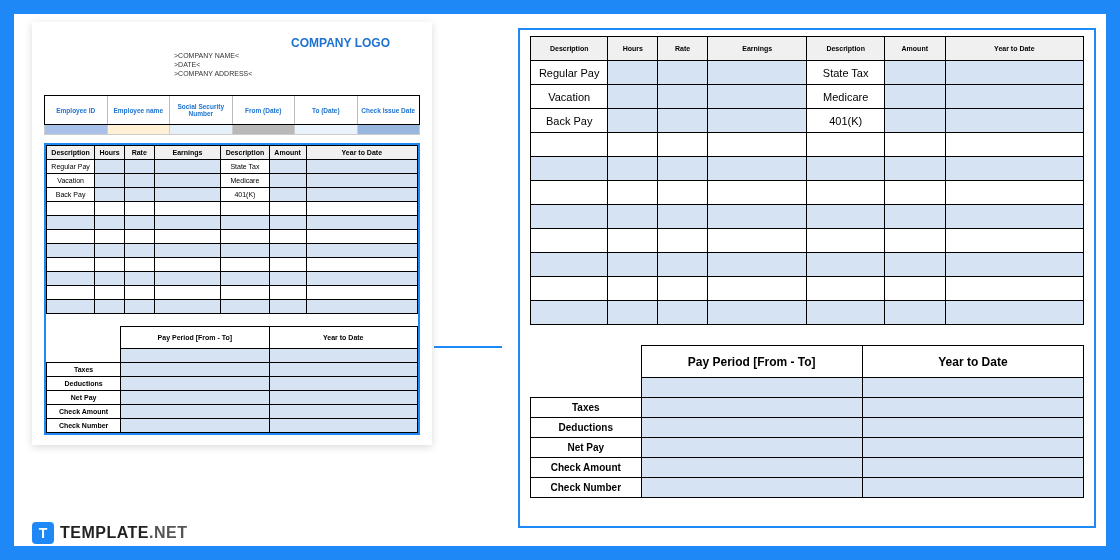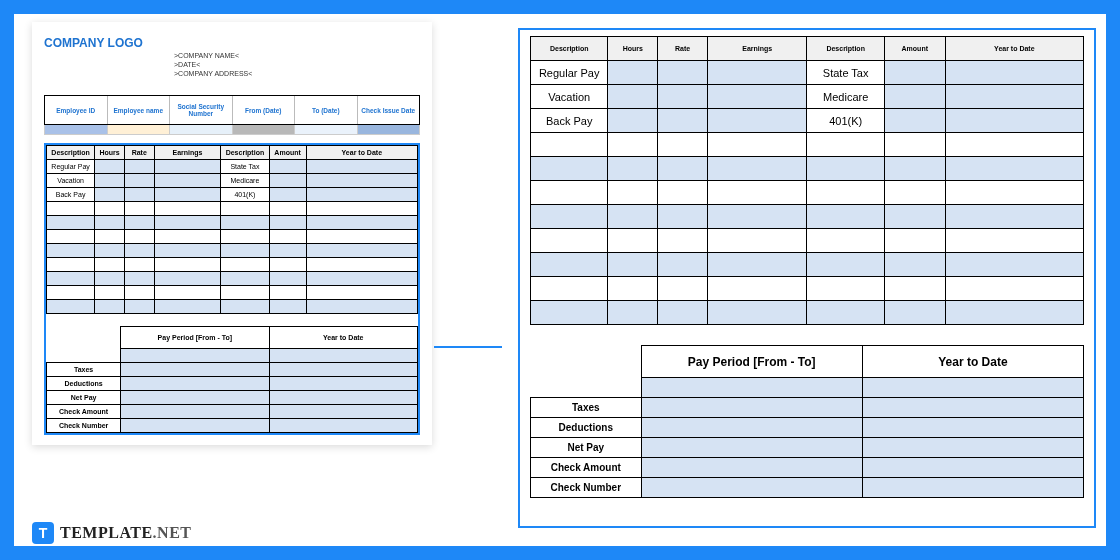--- a/index.html
+++ b/index.html
@@ -1,19 +1,19 @@
 <!DOCTYPE html>
 <html><head>
 <meta charset="utf-8">
 <style>
   * { box-sizing: border-box; margin: 0; padding: 0; }
   body { font-family: Arial, sans-serif; background: #1e88f7; width: 1120px; height: 560px; position: relative; }
   .canvas { position: absolute; top: 14px; left: 14px; right: 14px; bottom: 14px; background: #fff; }
   .doc { position: absolute; top: 8px; left: 18px; width: 400px; background: #fff; box-shadow: 0 2px 8px rgba(0,0,0,.15); padding: 14px 12px 10px; }
-  .logo { color: #1e73d0; font-weight: 700; font-size: 12px; margin-bottom: 2px; margin-right: 30px; }
+  .logo { color: #1e73d0; font-weight: 700; font-size: 12px; text-align: right; margin-bottom: 2px; margin-right: 30px; }
   .meta { font-size: 7px; color: #333; margin: 2px 0 0 0; padding-left: 130px; }
   .info-row { display: flex; border: 1px solid #000; margin-top: 18px; height: 30px; }
   .info-cell { flex: 1; display: flex; align-items: center; justify-content: center; font-size: 6.5px; color: #1e73d0; font-weight: 600; border-right: 1px solid #bbb; text-align: center; padding: 2px; }
   .info-cell:last-child { border-right: none; }
   .info-bar { display: flex; height: 10px; border-left: 1px solid #ccc; border-right: 1px solid #ccc; border-bottom: 1px solid #ccc; }
   .info-bar > div { flex: 1; border-right: 1px solid #ccc; }
   .info-bar > div:last-child { border-right: none; }
   .c-blue { background: #a9c1e8; }
   .c-cream { background: #fff0d6; }
   .c-light { background: #e6f0f9; }
@@ -34,21 +34,21 @@
   .zoom { position: absolute; top: 14px; right: 10px; width: 578px; height: 500px; border: 2px solid #1e88f7; background: #fff; padding: 6px 10px; }
   .zoom table { font-size: 11px; }
   .zoom table th, .zoom table td { height: 24px; padding: 4px; }
   .zoom .summary-table { margin-top: 20px; }
   .zoom .summary-table th { height: 32px; font-size: 12px; }
   .zoom .summary-table td { height: 20px; }
   .zoom .summary-table .label-cell { font-size: 10px; }
   .connector { position: absolute; top: 332px; left: 420px; width: 68px; height: 2px; background: #1e88f7; }
   .brand { position: absolute; left: 18px; bottom: 2px; display: flex; align-items: center; gap: 6px; z-index: 2; }
   .brand-icon { width: 22px; height: 22px; background: #1e88f7; border-radius: 4px; display: flex; align-items: center; justify-content: center; color: #fff; font-weight: 900; font-size: 14px; }
-  .brand-text { font-weight: 800; font-size: 16px; letter-spacing: .5px; color: #222; font-family: Liberation Serif, serif; }
+  .brand-text { font-weight: 800; font-size: 16px; letter-spacing: .5px; color: #222; }
   .brand-text .net { color: #555; font-weight: 600; }
 </style>
 </head>
 <body>
 
 <div class="canvas">
 
   <div class="doc">
     <div class="logo">COMPANY LOGO</div>
     <div class="meta">&gt;COMPANY NAME&lt;</div>

